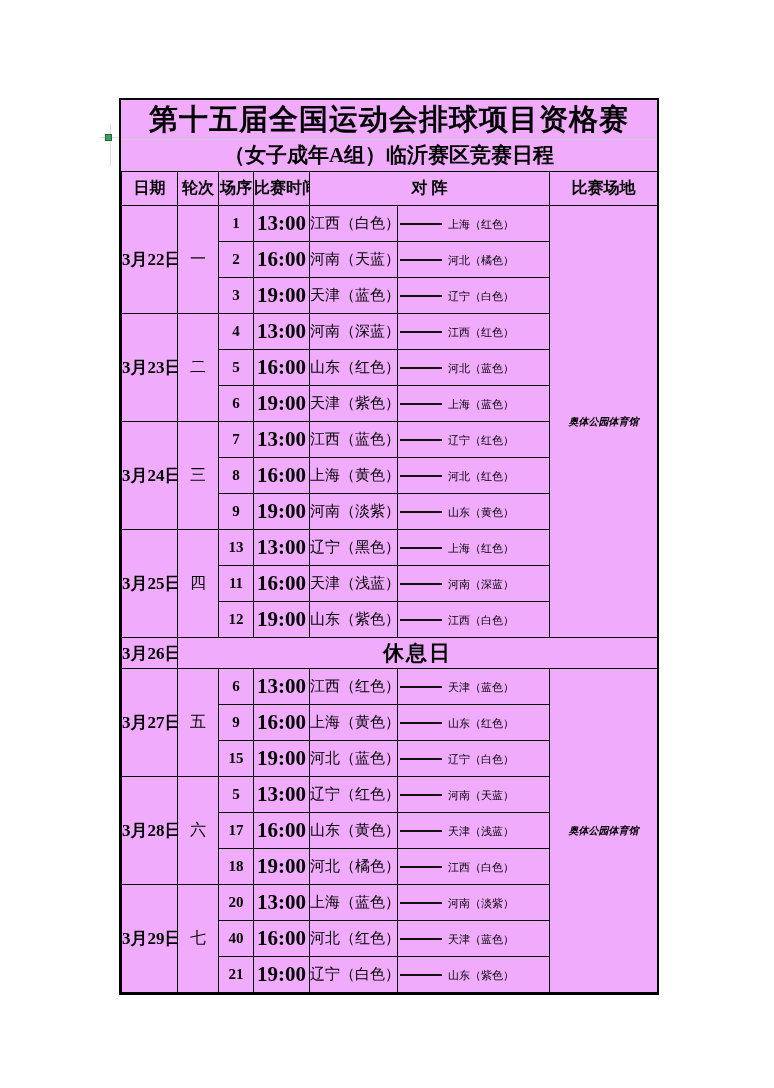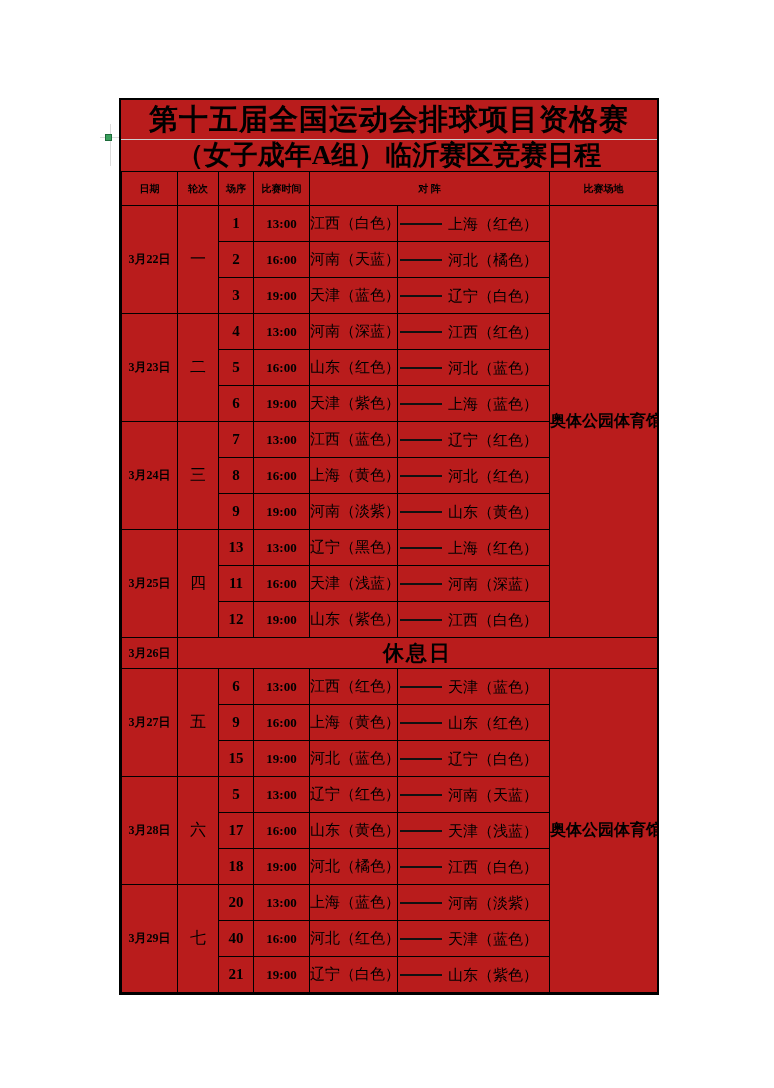--- a/index.html
+++ b/index.html
@@ -3,60 +3,60 @@
 <meta charset="utf-8">
 <style>
   html,body{margin:0;padding:0;}
   body{
     width:774px;height:1088px;background:#ffffff;position:relative;
     font-family:"Liberation Serif","DejaVu Serif",serif;color:#000;
     -webkit-font-smoothing:antialiased;
   }
   .sheet{
     position:absolute;left:119px;top:98px;width:536px;
-    border:2px solid #000;background:#b91c1c;
+    border:2px solid #000;background:#f0abfc;
   }
   .title{
     height:39px;line-height:39px;text-align:center;
     font-size:29px;font-weight:900;white-space:nowrap;
     border-bottom:1px solid #cfcfcf;letter-spacing:1px;
   }
   .subtitle{
     height:31px;line-height:31px;text-align:center;
-    font-size:27px;font-weight:700;white-space:nowrap;
+    font-size:21px;font-weight:700;white-space:nowrap;
   }
   table.sched{
     border-collapse:collapse;table-layout:fixed;width:536px;
   }
   table.sched th,table.sched td{
     border:1px solid #000;padding:0;text-align:center;vertical-align:middle;
     overflow:hidden;white-space:nowrap;
   }
   thead tr{height:34px;}
-  thead th{font-size:10px;font-weight:700;}
+  thead th{font-size:16px;font-weight:700;}
   tbody tr{height:36px;}
   tbody tr.rest-row{height:31px;}
-  td.date{font-size:12px;font-weight:700;}
+  td.date{font-size:17px;font-weight:700;}
   td.round{font-size:16px;font-weight:400;}
   td.no{font-size:15px;font-weight:700;}
-  td.time{font-size:13px;font-weight:700;}
+  td.time{font-size:21px;font-weight:700;}
   td.home{
     font-size:15px;font-weight:400;text-align:left;padding-left:5px;
     border-right:1px solid #c9c9c9;
   }
   td.vs{
-    border-left:1px solid #c9c9c9;position:relative;font-size:15px;font-weight:400;
+    border-left:1px solid #c9c9c9;position:relative;font-size:11px;font-weight:400;
   }
   td.vs .dash{
     position:absolute;left:2px;top:50%;margin-top:-1px;width:42px;height:2px;background:#111;
   }
   td.vs .away{
     position:absolute;left:50px;top:50%;transform:translateY(-50%);
   }
-  td.venue{font-size:16px;font-weight:700;}
+  td.venue{font-size:10px;font-weight:700;font-style:italic;}
   td.rest{font-size:21px;font-weight:700;letter-spacing:2px;}
   
   .grid-v{position:absolute;left:110px;top:124px;width:1px;height:42px;background:#dcdcdc;}
   .grid-h{position:absolute;left:100px;top:137px;width:19px;height:1px;background:#dcdcdc;}
   .green-marker{
     position:absolute;left:105px;top:134px;width:5px;height:5px;
     background:#3aa05d;border:1px solid #1d6b3a;
   }
 </style>
 </head>

